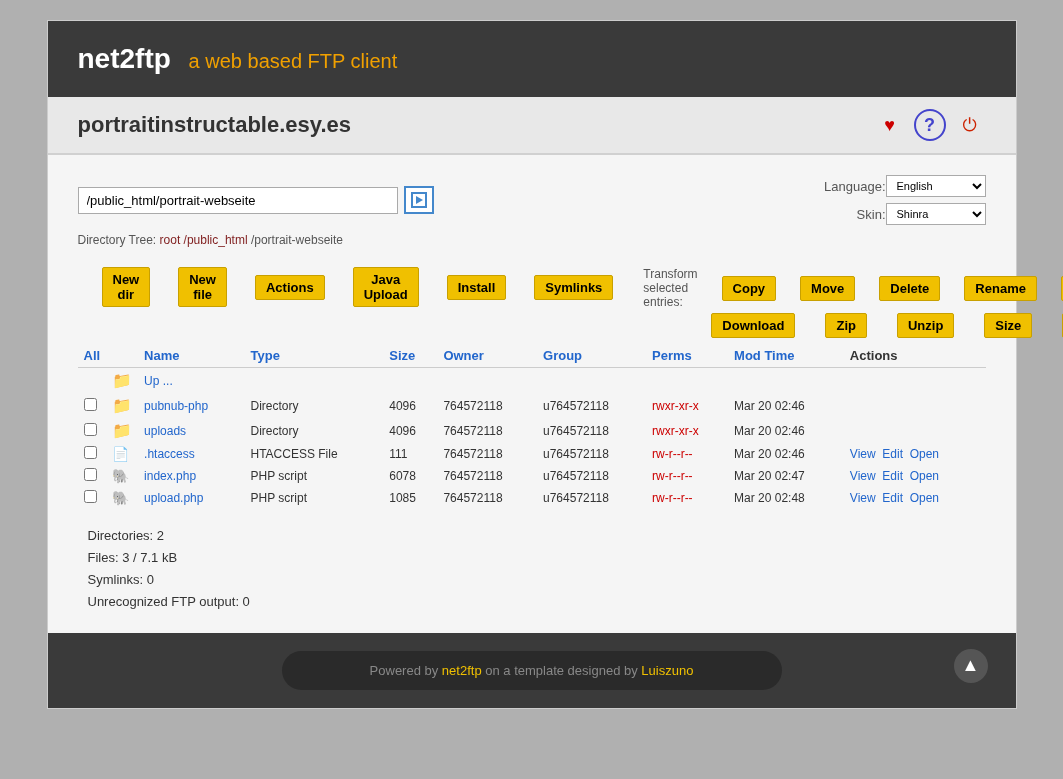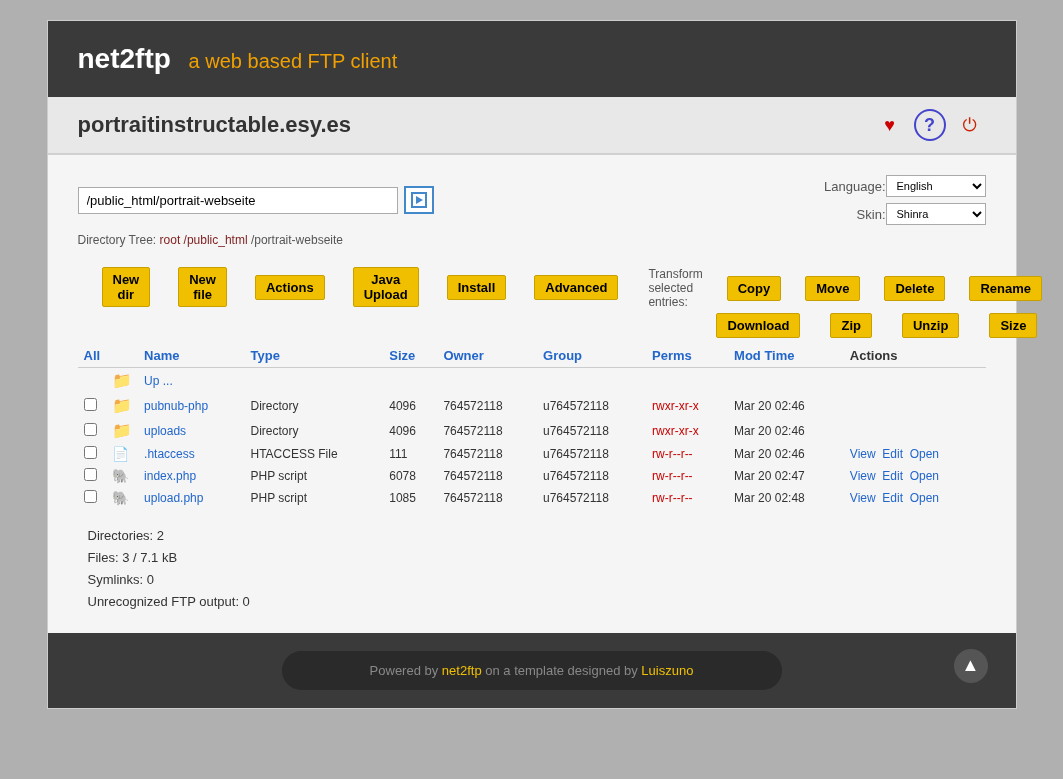--- a/index.html
+++ b/index.html
@@ -310,21 +310,21 @@
         <span> /portrait-webseite</span>
       </div>
 
       <div class="toolbar-wrapper">
         <div class="toolbar-row">
           <button class="btn-yellow">New dir</button>
           <button class="btn-yellow">New file</button>
           <button class="btn-yellow">Actions</button>
           <button class="btn-yellow">Java Upload</button>
           <button class="btn-yellow">Install</button>
-          <button class="btn-yellow">Advanced</button>
+          <button class="btn-yellow">Symlinks</button>
         </div>
         <div class="toolbar-section">
           <div style="display:flex;gap:0;align-items:center;">
             <span class="transform-label">Transform selected entries:</span>
             <button class="btn-yellow">Copy</button>
             <button class="btn-yellow">Move</button>
             <button class="btn-yellow">Delete</button>
             <button class="btn-yellow">Rename</button>
             <button class="btn-yellow">Chmod</button>
           </div>

